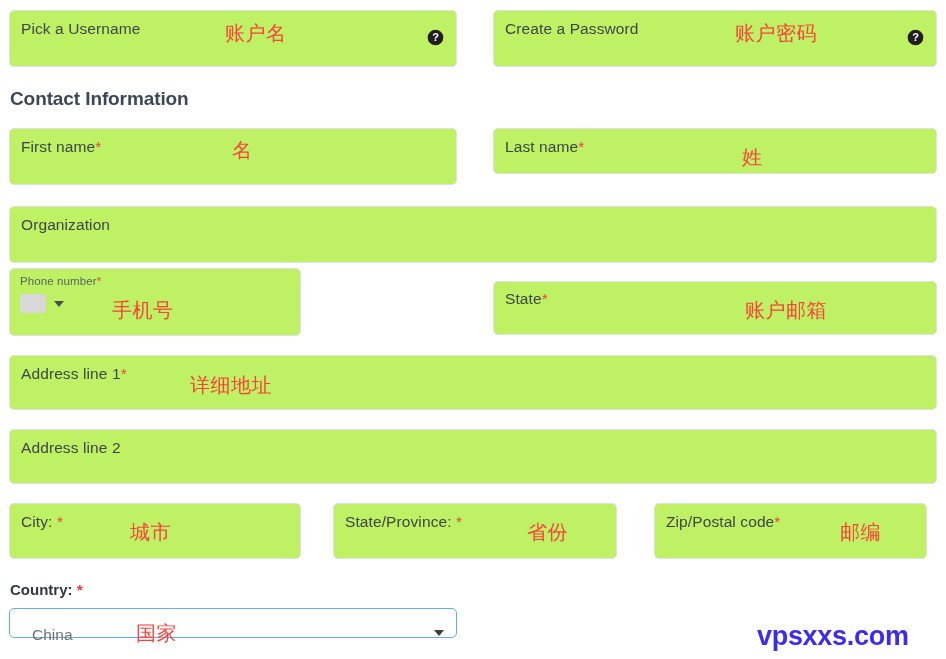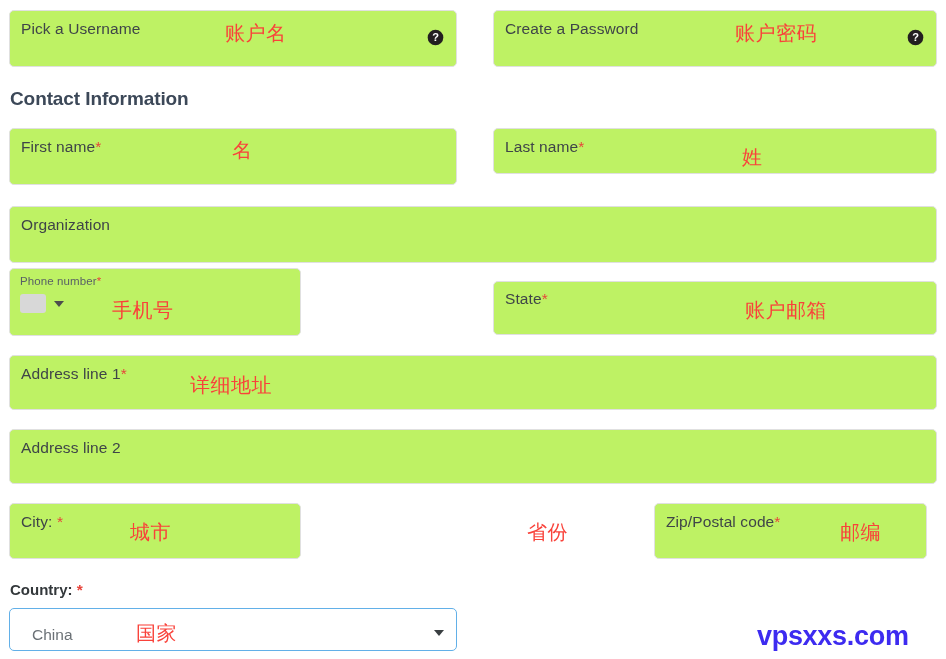--- a/index.html
+++ b/index.html
@@ -210,34 +210,39 @@
     <span class="field-label">Address line 2</span>
   </div>
 
   <div class="field" style="left:9px; top:503px; width:292px; height:56px;">
     <span class="field-label">
       <span>City: </span><span class="req">*</span>
     </span>
   </div>
   <span class="anno" style="left:130px; top:519px;">城市</span>
 
+  <div class="field" style="left:333px; top:503px; width:284px; height:56px;">
+    <span class="field-label">
+      <span>State/Province: </span><span class="req">*</span>
+    </span>
+  </div>
   <span class="anno" style="left:527px; top:519px;">省份</span>
 
   <div class="field" style="left:654px; top:503px; width:273px; height:56px;">
     <span class="field-label">
       <span>Zip/Postal code</span><span class="req">*</span>
     </span>
   </div>
   <span class="anno" style="left:840px; top:519px;">邮编</span>
 
   <span class="outer-label" style="left:10px; top:581px;">
     <span>Country: </span><span class="req">*</span>
   </span>
 
-  <div class="select-box" style="left:9px; top:608px; width:448px; height:43px;">
+  <div class="select-box" style="left:9px; top:608px; width:448px; height:30px;">
     <span class="select-value">China</span>
     <span class="select-caret"></span>
   </div>
   <span class="anno" style="left:136px; top:620px;">国家</span>
 
   <span class="watermark" style="left:745px; top:621px;">vpsxxs.com</span>
 
 </div>
 
 </body></html>

